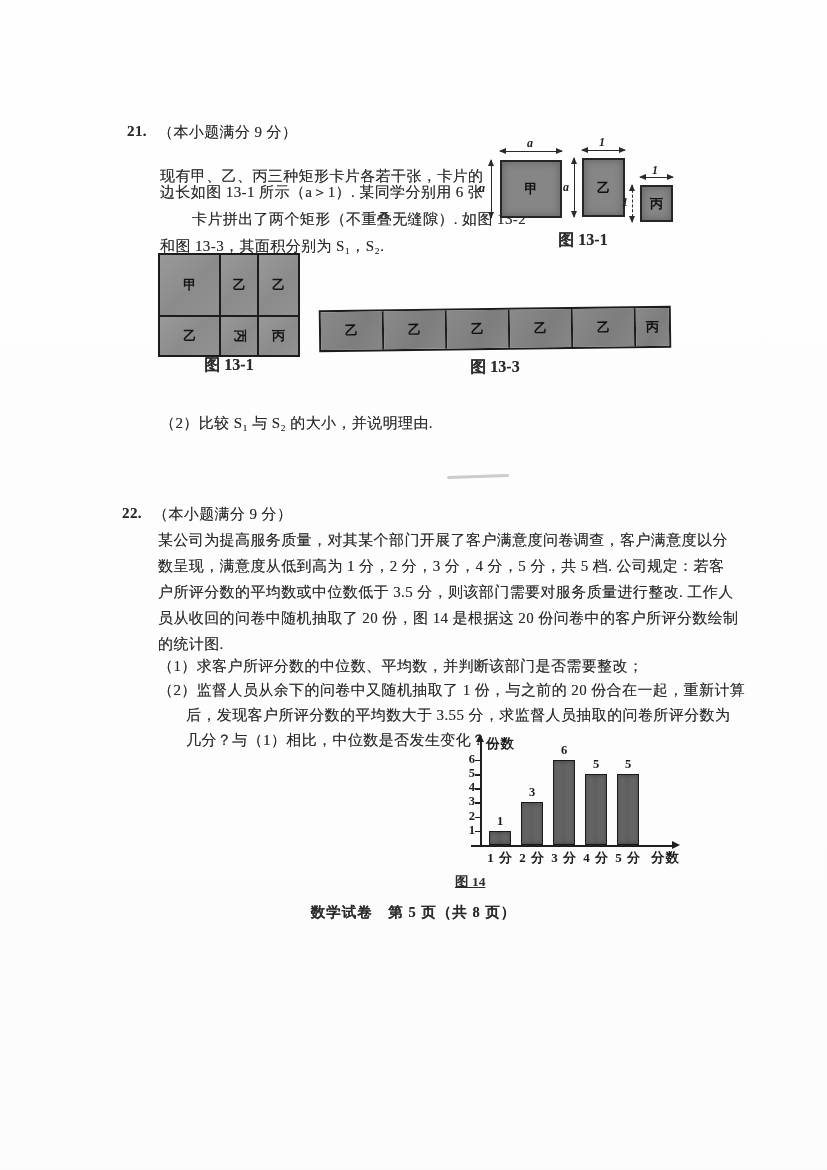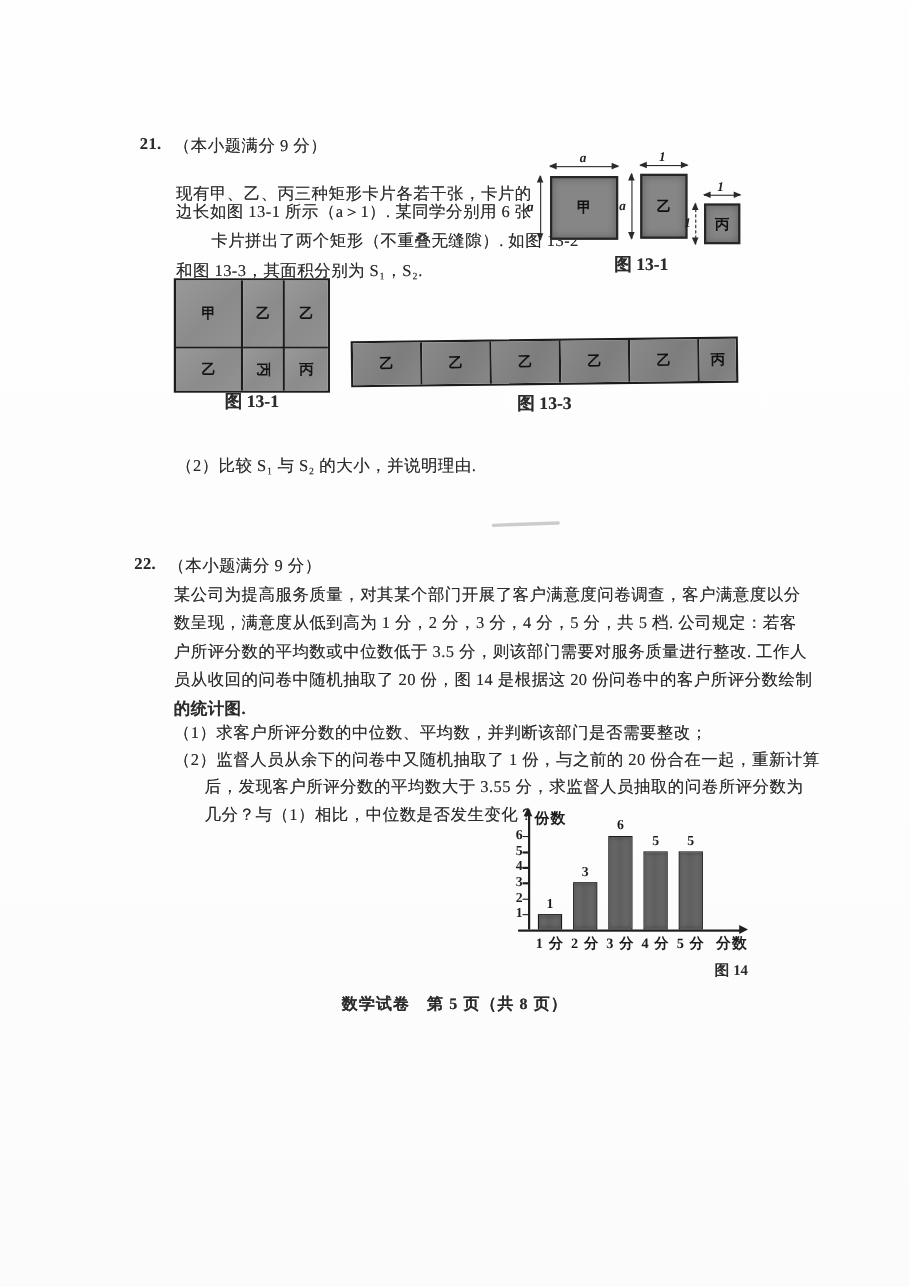--- a/index.html
+++ b/index.html
@@ -55,21 +55,21 @@
   .axis-y { position:absolute; left:25px; top:4px; width:1.7px; height:104px; background:#1f1f1f; }
   .axis-y::before { content:""; position:absolute; top:-7px; left:-3.8px; border-left:4.5px solid transparent; border-right:4.5px solid transparent; border-bottom:8px solid #1f1f1f; }
   .axis-x { position:absolute; left:16px; top:108px; width:202px; height:1.7px; background:#1f1f1f; }
   .axis-x::after { content:""; position:absolute; right:-7px; top:-3.8px; border-top:4.5px solid transparent; border-bottom:4.5px solid transparent; border-left:8px solid #1f1f1f; }
   .ytick-label { position:absolute; left:2px; width:18px; text-align:right; font-size:12.5px; font-weight:bold; color:#1e1e1e; }
   .ytick-mark { position:absolute; left:20px; width:6px; height:1.6px; background:#1f1f1f; }
   .bar { position:absolute; background:linear-gradient(90deg,#6d6d6d,#5f5f5f 45%,#6b6b6b); border:1.6px solid #1a1a1a; box-shadow:inset 0 0 5px rgba(0,0,0,.35); }
   .bar-value { position:absolute; width:20px; text-align:center; font-size:12.5px; font-weight:bold; color:#1b1b1b; }
   .cat-label { position:absolute; top:112px; width:36px; text-align:center; font-size:13px; font-weight:bold; color:#1b1b1b; letter-spacing:1px; }
   .axis-title { position:absolute; font-size:13.5px; font-weight:bold; color:#1b1b1b; letter-spacing:1px; }
-  .chart-cap { position:absolute; left:0; right:25px; top:136px; text-align:right; font-size:13.5px; font-weight:bold; }
+  .chart-cap { position:absolute; left:0; right:25px; top:136px; text-align:left; font-size:13.5px; font-weight:bold;text-decoration:underline; }
 
   .footer { position:absolute; left:0; right:0; top:903px; text-align:center; font-size:14.5px; font-weight:bold; letter-spacing:1px; text-shadow:0 0 .5px rgba(40,40,40,.6); }
   .smudge { position:absolute; left:447px; top:475px; width:62px; height:2.5px; background:#bfbfbf; transform:rotate(-2deg); border-radius:2px; opacity:.8; }
 </style>
 </head>
 <body>
 
 <div class="page">
 
   <div class="t num" style="left:127px; top:123px;">21.</div>
@@ -152,21 +152,21 @@
 
   <div class="smudge"></div>
 
   <div class="t num" style="left:122px; top:505px;">22.</div>
   <div class="t" style="left:153px; top:505px;">（本小题满分 9 分）</div>
 
   <div class="t" style="left:158px; top:531px;">某公司为提高服务质量，对其某个部门开展了客户满意度问卷调查，客户满意度以分</div>
   <div class="t" style="left:158px; top:557px;">数呈现，满意度从低到高为 1 分，2 分，3 分，4 分，5 分，共 5 档. 公司规定：若客</div>
   <div class="t" style="left:158px; top:583px;">户所评分数的平均数或中位数低于 3.5 分，则该部门需要对服务质量进行整改. 工作人</div>
   <div class="t" style="left:158px; top:609px;">员从收回的问卷中随机抽取了 20 份，图 14 是根据这 20 份问卷中的客户所评分数绘制</div>
-  <div class="t" style="left:158px; top:635px;font-weight:bold;">的统计图.</div>
+  <div class="t" style="left:158px; top:635px;">的统计图.</div>
 
   <div class="t" style="left:158px; top:657px;">（1）求客户所评分数的中位数、平均数，并判断该部门是否需要整改；</div>
   <div class="t" style="left:158px; top:681px;">（2）监督人员从余下的问卷中又随机抽取了 1 份，与之前的 20 份合在一起，重新计算</div>
   <div class="t" style="left:186px; top:706px;">后，发现客户所评分数的平均数大于 3.55 分，求监督人员抽取的问卷所评分数为</div>
   <div class="t" style="left:186px; top:731px;">几分？与（1）相比，中位数是否发生变化？</div>
 
   <div class="chart">
     <div style="position:absolute; inset:0;">
       <div class="axis-y"></div>
       <div class="axis-x"></div>

